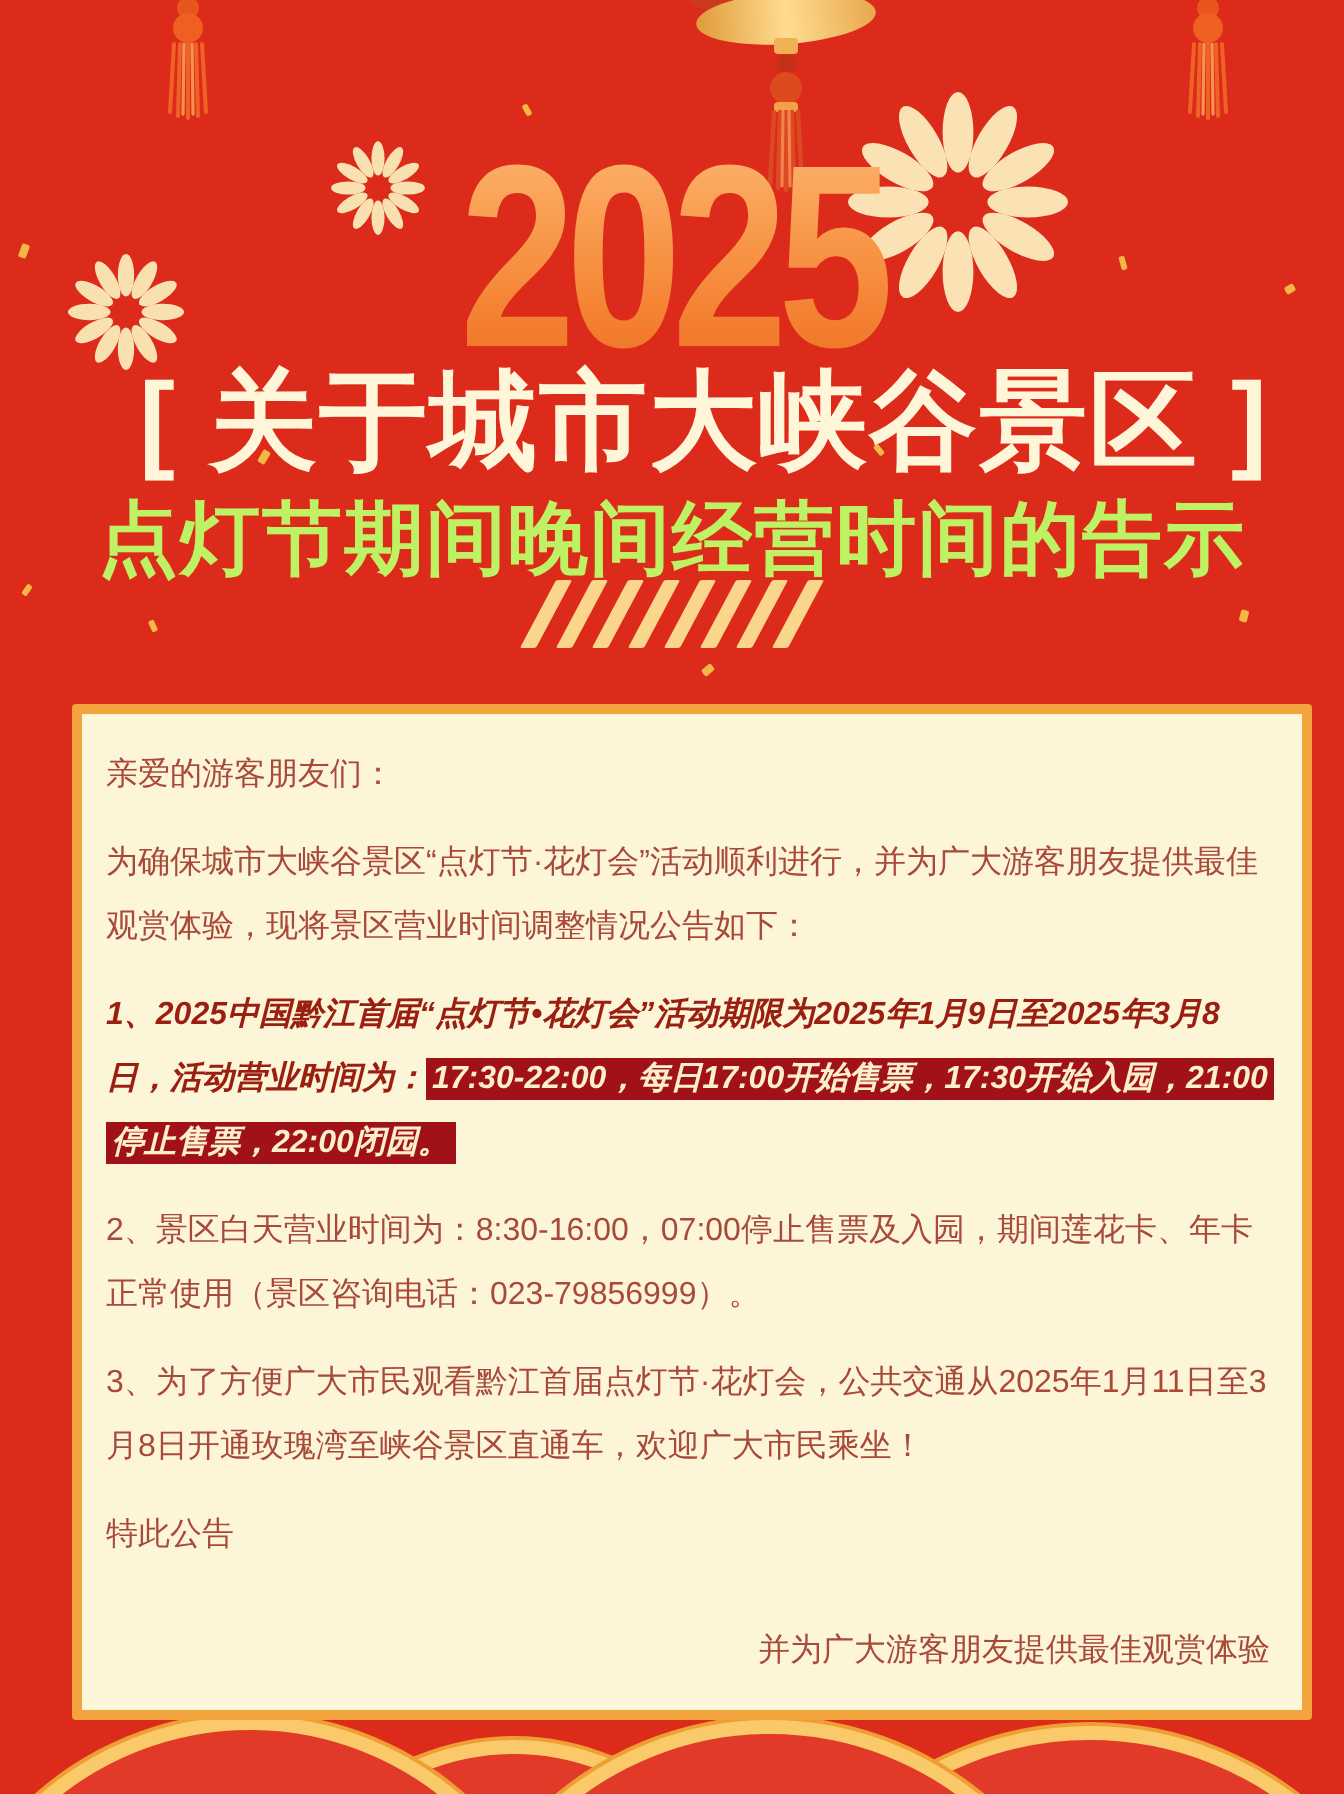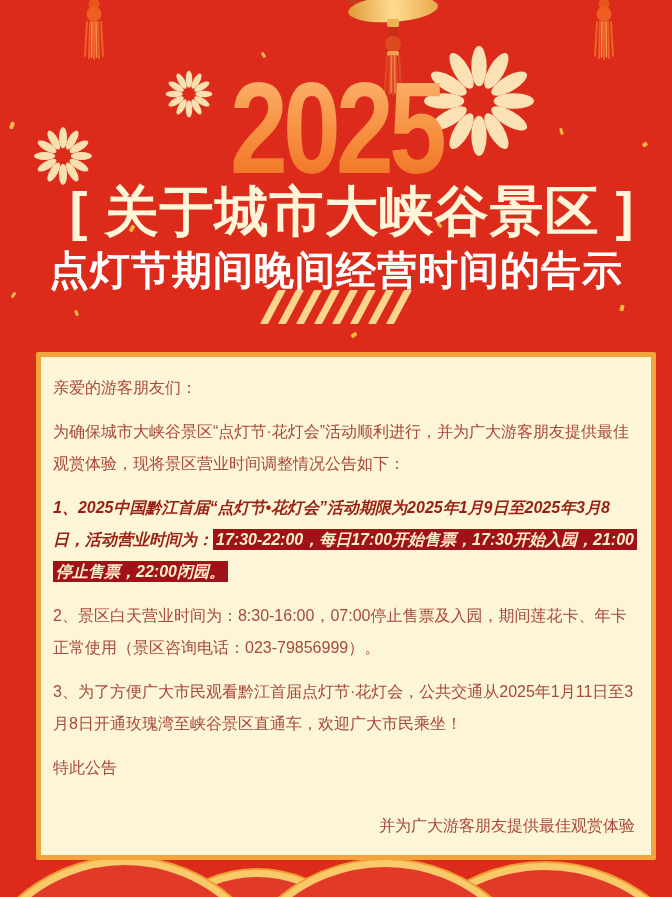--- a/index.html
+++ b/index.html
@@ -25,21 +25,21 @@
     transform:scaleX(.8);
     background:linear-gradient(180deg,#FCB26B 8%,#F78F3F 55%,#EF6D1F 100%);
     -webkit-background-clip:text;background-clip:text;color:transparent;
   }
   .title{
     position:absolute;left:16px;top:180px;width:100%;margin:0;text-align:center;
     font-size:54px;line-height:62px;font-weight:900;color:#FFF6D9;letter-spacing:1px;
   }
   .subtitle{
     position:absolute;left:0;top:247px;width:100%;margin:0;text-align:center;
-    font-size:40px;line-height:46px;font-weight:900;color:#ffffff;letter-spacing:1px;
+    font-size:40px;line-height:46px;font-weight:900;color:#bef264;letter-spacing:1px;
   }
   .slashes{
     position:absolute;left:0;top:290px;width:100%;height:34px;
     display:flex;justify-content:center;gap:10px;
   }
   .slashes i{display:block;width:8px;height:34px;background:#F9D68C;transform:skewX(-28deg);border-radius:1px;}
   
   .card{
     position:absolute;left:36px;top:352px;width:620px;height:508px;
     box-sizing:border-box;background:#FDF5D8;border:5px solid #F4A43C;border-radius:2px;

